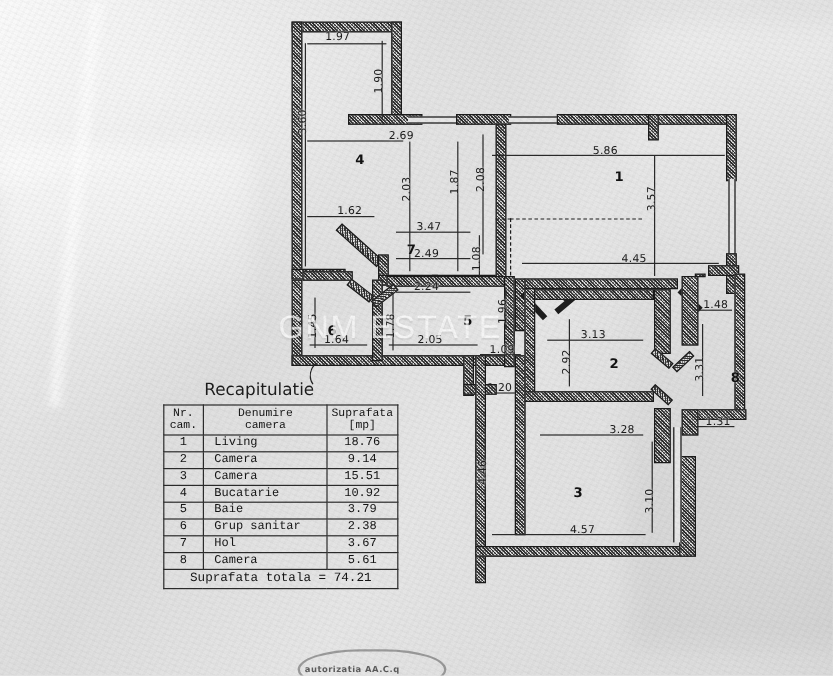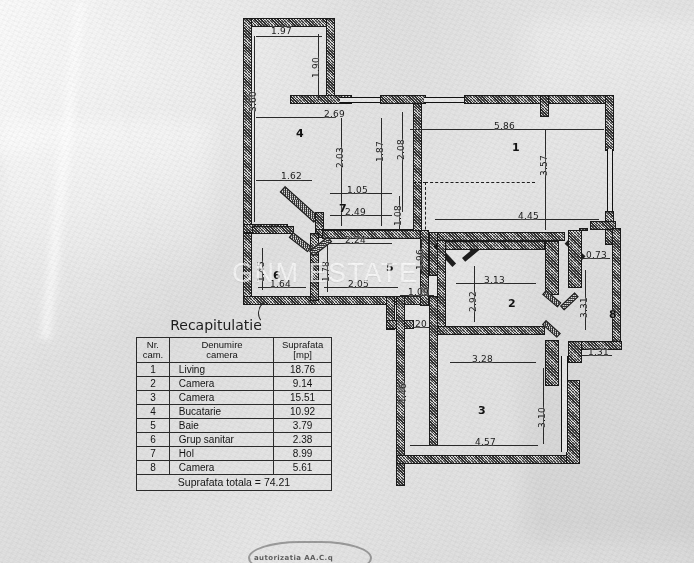--- a/index.html
+++ b/index.html
@@ -88,21 +88,21 @@
     text-align:center;font-size:14px;color:#1c1c1c;
     font-family:"DejaVu Sans", sans-serif;margin-bottom:4px;
     text-shadow:0 0 2px rgba(230,230,230,.9);
   }
   table#recap-table{
     border-collapse:collapse;width:196px;
     font-size:10px;color:#141414;background:rgba(226,226,226,.35);
   }
   table#recap-table td{
     border:1px solid #2b2b2b;padding:1px 2px;line-height:11px;
-    font-family:Liberation Sans, sans-serif;
+    font-family:Liberation Mono, monospace;
   }
   .c-nr{width:30px;text-align:center;}
   .c-name{width:104px;text-align:left;padding-left:9px !important;}
   .c-area{width:56px;text-align:center;}
   thead td{text-align:center !important;padding:2px 1px !important;font-size:9.5px;}
   .hdr2{line-height:10px;}
   .sumrow td{text-align:center;font-size:10.5px;padding:2px 1px !important;}
 
   
   #stamp{
@@ -162,21 +162,21 @@
     <div class="dim" style="left:281px;top:172px;">1.62</div>
     <div class="dimlinev" style="left:381px;top:118px;height:108px;"></div>
     <div class="dim v" style="left:376px;top:162px;">1.87</div>
     <div class="dimlinev" style="left:402px;top:112px;height:100px;"></div>
     <div class="dim v" style="left:397px;top:160px;">2.08</div>
 
     <div class="rlabel" style="left:296px;top:127px;">4</div>
 
     <div class="rlabel" style="left:339px;top:202px;">7</div>
     <div class="dimline" style="left:330px;top:193px;width:62px;"></div>
-    <div class="dim" style="left:347px;top:186px;">1.05</div>
+    <div class="dim" style="left:347px;top:186px;">3.47</div>
     <div class="dimlinev" style="left:399px;top:196px;height:36px;"></div>
     <div class="dim v" style="left:394px;top:226px;">1.08</div>
 
     <div style="position:absolute;left:413px;top:182px;width:13px;height:1px;border-top:1.5px dashed #1c1c1c;"></div>
     <div style="position:absolute;left:425px;top:182px;width:1px;height:92px;border-left:1.5px dashed #1c1c1c;"></div>
     <div style="position:absolute;left:425px;top:182px;width:110px;height:1px;border-top:1.5px dashed #1c1c1c;"></div>
 
     <div class="wall" style="left:243px;top:233px;width:9px;height:72px;"></div>
     <div class="wall" style="left:243px;top:296px;width:186px;height:9px;"></div>
     <div class="wall" style="left:310px;top:233px;width:9px;height:68px;"></div>
@@ -248,21 +248,21 @@
     <div class="wall" style="left:560px;top:306px;width:20px;height:6px;transform:rotate(-43deg);transform-origin:0 0;"></div>
     <div class="wall" style="left:546px;top:320px;width:20px;height:6px;transform:rotate(42deg);transform-origin:0 0;"></div>
 
     <div class="rlabel" style="left:508px;top:297px;">2</div>
 
     <div class="dimline" style="left:456px;top:283px;width:80px;"></div>
     <div class="dim" style="left:484px;top:276px;">3.13</div>
     <div class="dimlinev" style="left:474px;top:266px;height:56px;"></div>
     <div class="dim v" style="left:469px;top:312px;">2.92</div>
     <div class="dimline" style="left:450px;top:362px;width:86px;"></div>
-    <div class="dim" style="left:472px;top:355px;">3.28</div>
+    <div class="dim" style="left:508px;top:355px;">3.28</div>
 
     <div class="wall" style="left:396px;top:296px;width:9px;height:190px;"></div>
     <div class="wall" style="left:396px;top:455px;width:180px;height:9px;"></div>
     <div class="wall" style="left:566px;top:380px;width:14px;height:84px;"></div>
     <div class="winv" style="left:561px;top:356px;width:7px;height:96px;"></div>
 
     <div class="rlabel" style="left:478px;top:404px;">3</div>
 
     <div class="dimlinev" style="left:404px;top:356px;height:60px;"></div>
     <div class="dim v" style="left:399px;top:404px;">4.46</div>
@@ -274,21 +274,21 @@
     <div class="wall" style="left:590px;top:221px;width:26px;height:9px;"></div>
     <div class="wall" style="left:568px;top:230px;width:14px;height:58px;"></div>
     <div class="wall" style="left:579px;top:228px;width:9px;height:3px;"></div>
     <div class="wall" style="left:612px;top:228px;width:9px;height:116px;"></div>
     <div class="wall" style="left:576px;top:341px;width:46px;height:9px;"></div>
     <div class="wall" style="left:568px;top:341px;width:14px;height:22px;"></div>
 
     <div class="rlabel" style="left:609px;top:308px;">8</div>
 
     <div class="dimline" style="left:580px;top:258px;width:30px;"></div>
-    <div class="dim" style="left:586px;top:251px;">0.73</div>
+    <div class="dim" style="left:586px;top:251px;">1.48</div>
     <div class="dimlinev" style="left:585px;top:270px;height:60px;"></div>
     <div class="dim v" style="left:580px;top:318px;">3.31</div>
     <div class="dimline" style="left:580px;top:355px;width:32px;"></div>
     <div class="dim" style="left:588px;top:348px;">1.31</div>
 
     <div class="doorarc" style="left:258px;top:300px;width:24px;height:24px;border-color:transparent transparent transparent #222;transform:rotate(10deg);"></div>
   </div>
 
   <div id="watermark">GNM ESTATE</div>
 
@@ -338,21 +338,21 @@
             <td class="c-area">3.79</td>
           </tr>
           <tr>
             <td class="c-nr">6</td>
             <td class="c-name">Grup sanitar</td>
             <td class="c-area">2.38</td>
           </tr>
           <tr>
             <td class="c-nr">7</td>
             <td class="c-name">Hol</td>
-            <td class="c-area">8.99</td>
+            <td class="c-area">3.67</td>
           </tr>
           <tr>
             <td class="c-nr">8</td>
             <td class="c-name">Camera</td>
             <td class="c-area">5.61</td>
           </tr>
           <tr class="sumrow">
             <td class="" colspan="3">Suprafata totala = 74.21</td>
           </tr>
         </tbody>

